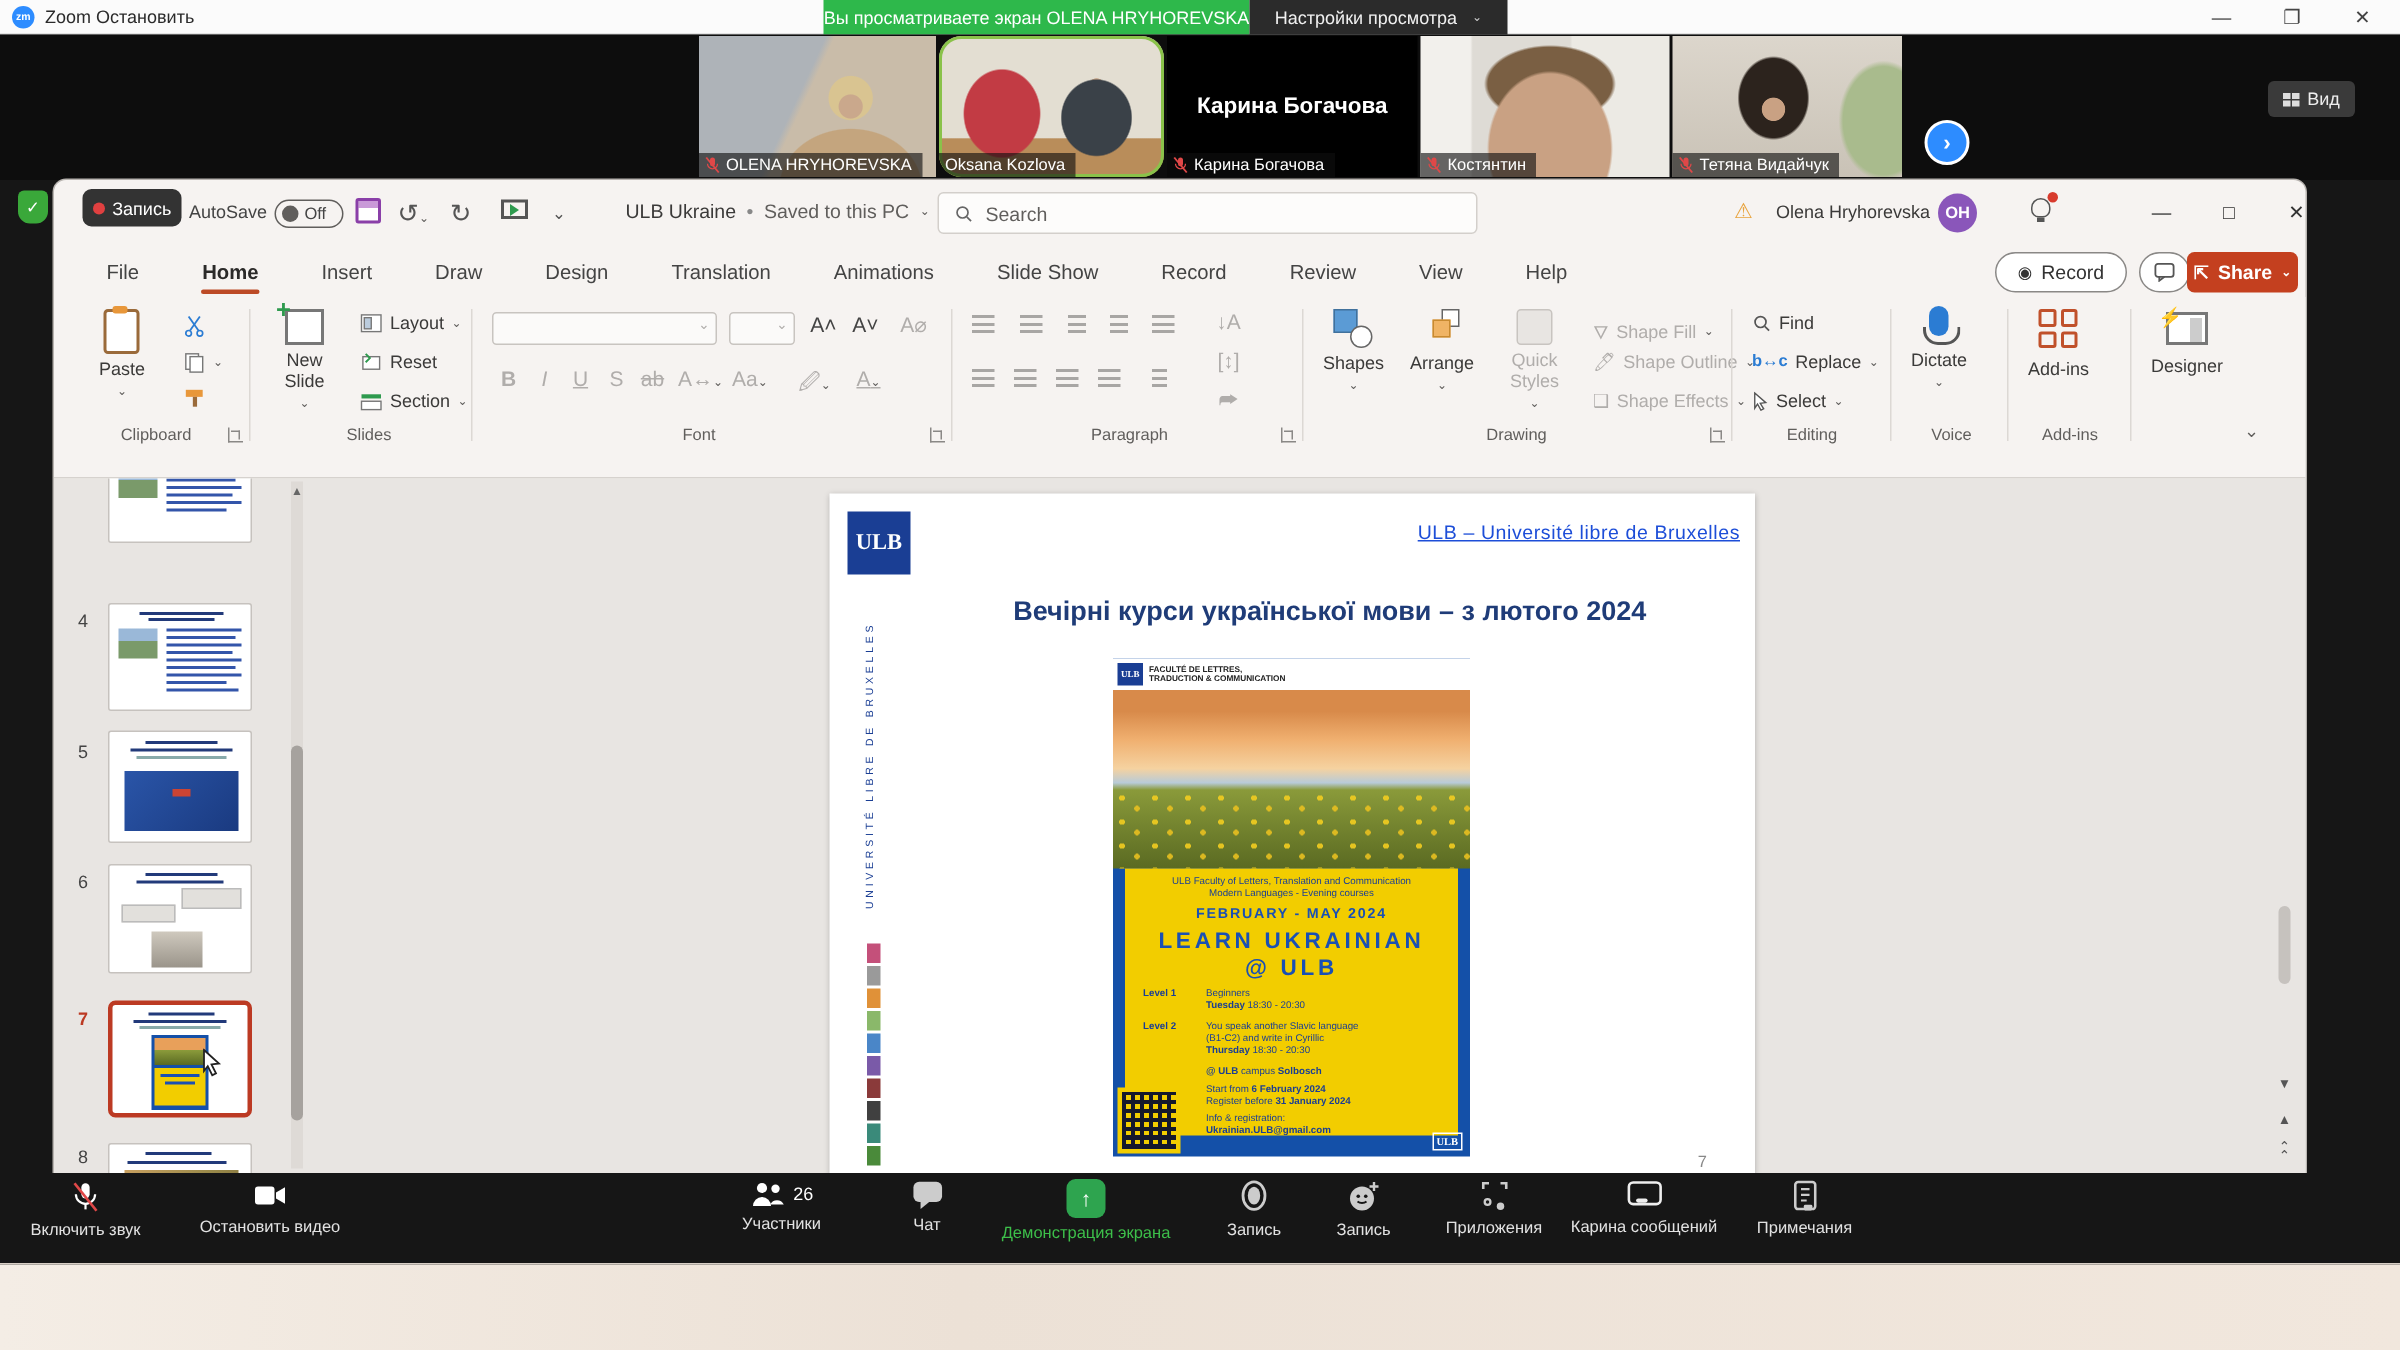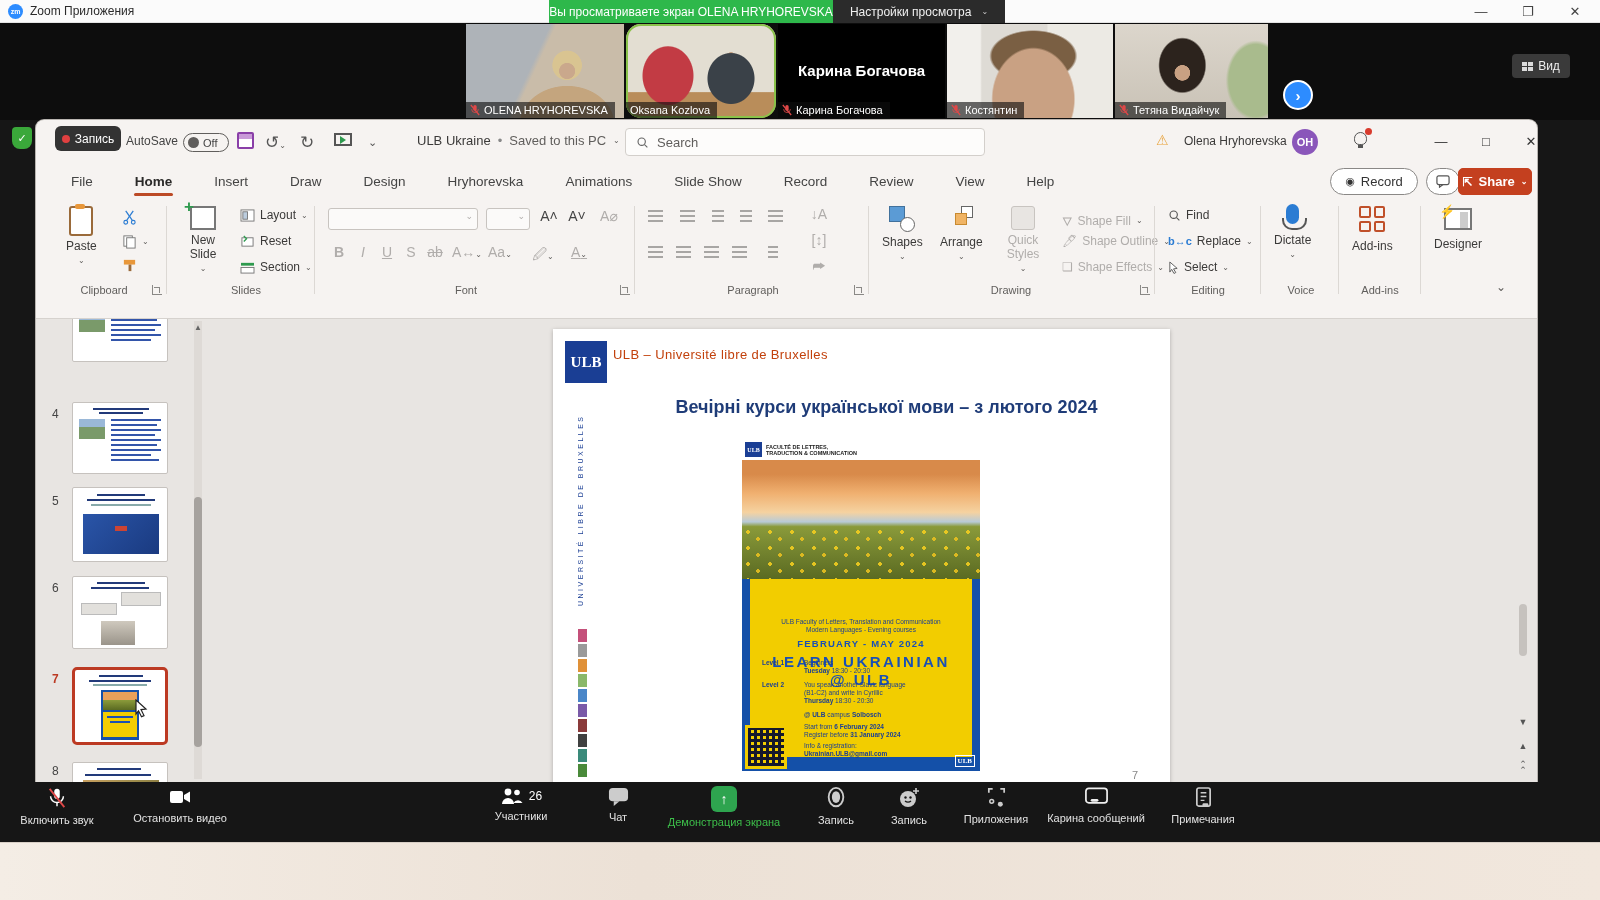--- a/index.html
+++ b/index.html
@@ -114,31 +114,31 @@
   .tphoto { position:absolute; }
   .pscroll { position:absolute; left:158px; width:8px; background:#dedad6; }
   .pthumb { position:absolute; left:158px; width:8px; background:#a6a29e; border-radius:4px; }
 
   
   .slide { position:absolute; left:517px; top:10px; width:617px; height:462px; background:#fff; box-shadow:0 1px 4px rgba(0,0,0,.25); }
   .ulb-logo { position:absolute; left:12px; top:12px; width:42px; height:42px; background:#1a3e94; color:#fff; display:flex; align-items:center; justify-content:center; font-family:"Liberation Serif",serif; font-weight:bold; font-size:15px; }
   .vert-text { position:absolute; left:24px; top:62px; height:238px; width:15px; writing-mode:vertical-rl; transform:rotate(180deg); font-size:7px; letter-spacing:2.5px; color:#1a3e94; text-align:center; }
   .color-strip { position:absolute; left:25px; top:300px; width:9px; display:flex; flex-direction:column; gap:2px; }
   .color-strip i { height:13px; }
-  .sh1 { position:absolute; left:60px; right:10px; top:18px; text-align:left; font-size:13px; color:#c2410c; letter-spacing:.4px; }
+  .sh1 { position:absolute; left:60px; right:10px; top:18px; text-align:right; font-size:13px; color:#1d4ed8; letter-spacing:.4px;text-decoration:underline; }
   .sh2 { position:absolute; left:60px; right:10px; top:51px; text-align:center; font-size:12.5px; font-weight:bold; color:#1f3c78; }
   .sh3 { position:absolute; left:60px; right:10px; top:68px; text-align:center; font-size:18px; font-weight:bold; color:#1f3c78; }
   .poster { position:absolute; left:189px; top:110px; width:238px; height:332px; background:#1450a8; }
   .p-head { position:absolute; left:0; top:0; width:100%; height:21px; background:#fff; display:flex; align-items:center; gap:4px; padding-left:3px; }
   .p-head .mlogo { width:17px; height:15px; background:#1a3e94; color:#fff; font-family:"Liberation Serif",serif; font-size:6px; font-weight:bold; display:flex; align-items:center; justify-content:center; }
   .p-head .htx { font-size:5.5px; font-weight:bold; color:#222; width:95px; line-height:6px; }
   .p-photo { position:absolute; left:0; top:21px; width:100%; height:119px; background:linear-gradient(180deg,#d88a4a 0 12%, #f0b070 28%, #f5d2a0 44%, #b8cbd8 52%, #8a9a3a 56%, #5a6a22 100%); }
   .p-flowers { position:absolute; left:0; bottom:0; width:100%; height:52px; background-image:radial-gradient(circle 2px at 6px 5px, #f2cd20 0 90%, transparent), radial-gradient(circle 2px at 16px 12px, #e8c020 0 90%, transparent); background-size:22px 16px; opacity:.9; }
   .p-yellow { position:absolute; left:8px; top:140px; width:222px; height:178px; background:#f2cd00; color:#1a3e94; }
-  .py-c { text-align:center; position:absolute; left:0; right:0;margin-top:34px; }
+  .py-c { text-align:center; position:absolute; left:0; right:0; }
   .p-dates { font-weight:bold; font-size:9.5px; letter-spacing:1.2px; color:#1a50b4; }
   .p-title { font-weight:bold; font-size:15px; letter-spacing:2.5px; color:#1a50b4; }
   .p-row { position:absolute; left:12px; right:6px; display:flex; gap:8px; font-size:6.5px; line-height:8px; }
   .p-row .lv { width:34px; font-weight:bold; flex:none; }
   .qr { position:absolute; left:3px; top:286px; width:42px; height:44px; background:#f2cd00; padding:3px; }
   .qr i { display:block; width:100%; height:100%; background:repeating-linear-gradient(0deg,#15182c 0 3px,transparent 3px 6px), repeating-linear-gradient(90deg,#15182c 0 3px,#f2cd00 3px 6px); }
   .p-foot-logo { position:absolute; right:5px; bottom:4px; color:#fff; font-family:"Liberation Serif",serif; font-weight:bold; font-size:7px; border:1px solid #fff; padding:1px 2px; }
   .page-num { position:absolute; right:32px; bottom:10px; font-size:11px; color:#888; }
   .mscroll-thumb { position:absolute; left:1483px; top:285px; width:8px; height:52px; background:#c6c2be; border-radius:4px; }
   .mscroll-btn { position:absolute; left:1481px; width:12px; text-align:center; font-size:9px; color:#555; }
@@ -153,21 +153,21 @@
   
   .taskbar { left:0; top:842px; width:1600px; height:58px; background:linear-gradient(90deg,#f4ede5,#ece1d6 40%,#f1e7dd); border-top:1px solid #d8cfc6; }
 
   svg { display:block; }
 </style>
 </head>
 <body>
 
 <div class="abs zoom-titlebar">
   <div class="abs zoom-logo">zm</div>
-  <div class="abs zoom-title">Zoom Приложения</div>
+  <div class="abs zoom-title">Zoom Остановить</div>
   <div class="abs share-banner">
       <span>Вы просматриваете экран OLENA HRYHOREVSKA</span>
     </div>
   <div class="abs view-settings">
       <span>Настройки просмотра</span>
       <span class="caret" style="color:#ccc">⌄</span>
     </div>
   <div class="abs winbtn" style="left:1464px">—</div>
   <div class="abs winbtn" style="left:1511px">❐</div>
   <div class="abs winbtn" style="left:1558px">✕</div>
@@ -270,21 +270,21 @@
     <div class="abs ppt-winbtn" style="left:1434px">□</div>
     <div class="abs ppt-winbtn" style="left:1479px">✕</div>
   </div>
 
   <div class="abs ppt-tabs">
     <span class="ptab">File</span>
     <span class="ptab active">Home</span>
     <span class="ptab">Insert</span>
     <span class="ptab">Draw</span>
     <span class="ptab">Design</span>
-    <span class="ptab">Hryhorevska</span>
+    <span class="ptab">Translation</span>
     <span class="ptab">Animations</span>
     <span class="ptab">Slide Show</span>
     <span class="ptab">Record</span>
     <span class="ptab">Review</span>
     <span class="ptab">View</span>
     <span class="ptab">Help</span>
   </div>
   <div class="abs pill-btn" style="left:1294px;width:88px">
     <span style="font-size:11px">◉</span>
       <span>Record</span>

